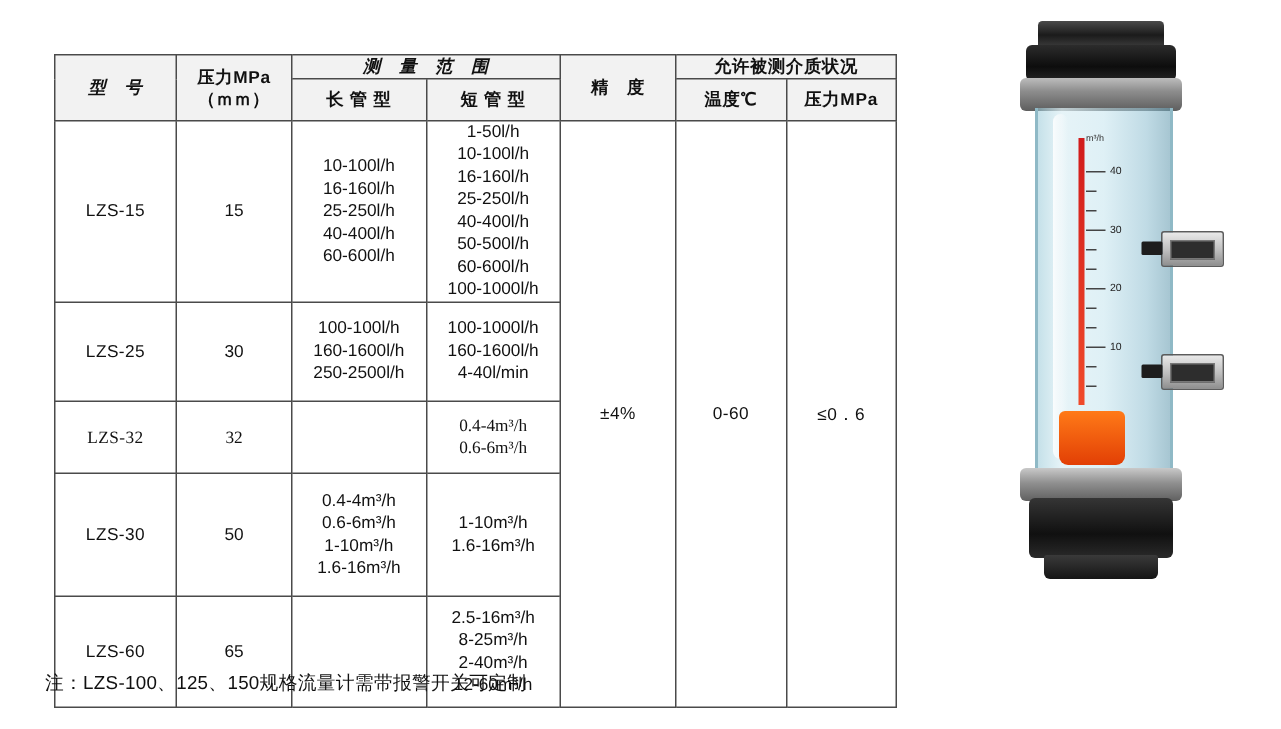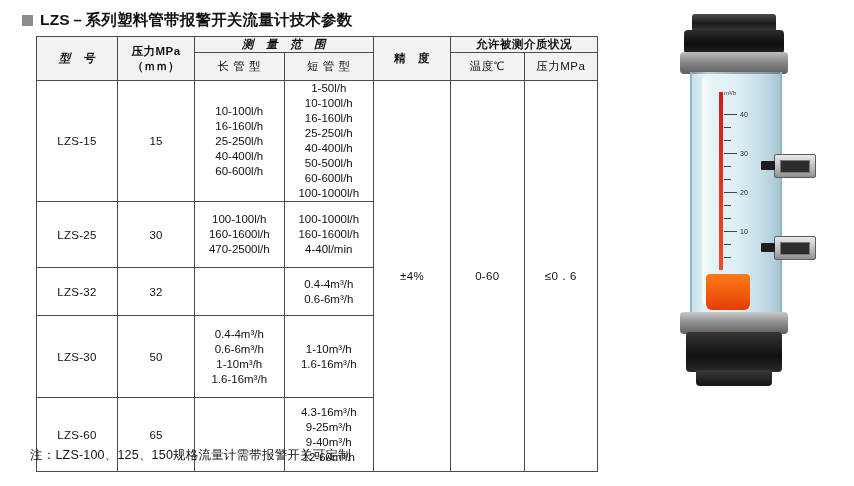--- a/index.html
+++ b/index.html
@@ -66,21 +66,21 @@
     background: #f2f2f2;
     font-weight: bold;
     font-size: 12px;
     letter-spacing: 0.5px;
   }
   .h-model   { width: 80px;  height: 27px; font-style: italic; }
   .h-dn      { width: 76px; }
   .h-range   { width: 178px; font-style: italic; }
   .h-acc     { width: 76px; }
   .h-cond    { width: 146px; }
-  .h-sub     { height: 27px; font-weight: normal; font-size: 12px; }
+  .h-sub     { height: 27px; font-weight: bold; font-size: 12px; }
   .cell-model {
     font-size: 12.5px;
     letter-spacing: 0.3px;
   }
   .cell-dn {
     font-size: 12.5px;
   }
   td.range {
     text-align: left;
     padding: 6px 0 6px 10px;
@@ -236,24 +236,20 @@
     border-radius: 1px;
   }
   .switch.s1 { left: 134px; top: 148px; }
   .switch.s2 { left: 134px; top: 230px; }
 </style>
 </head>
 <body>
 
 <div class="page">
 
-  <div class="title-row">
-    <span class="title-marker"></span>
-    <span class="title-text">LZS－系列塑料管带报警开关流量计技术参数</span>
-  </div>
 
   <div class="table-wrap">
     <table class="spec">
       <thead>
         <tr>
           <th class="h-model" rowspan="2">型　号</th>
           <th class="h-dn" rowspan="2">
             <div>压力MPa</div>
             <div>（ｍｍ）</div>
           </th>
@@ -292,29 +288,29 @@
           <td class="acc-cell" rowspan="5">±4%</td>
           <td class="temp-cell" rowspan="5">0-60</td>
           <td class="pres-cell" rowspan="5">≤0．6</td>
         </tr>
         <tr style="height:66px;">
           <td class="cell-model">LZS-25</td>
           <td class="cell-dn">30</td>
           <td class="range">
               <span class="ln">100-100l/h</span>
               <span class="ln">160-1600l/h</span>
-              <span class="ln">470-2500l/h</span>
+              <span class="ln">250-2500l/h</span>
             </td>
           <td class="range">
               <span class="ln">100-1000l/h</span>
               <span class="ln">160-1600l/h</span>
               <span class="ln">4-40l/min</span>
             </td>
         </tr>
-        <tr style="height:48px;">
+        <tr style="height:48px;font-family:Liberation Serif, serif;">
           <td class="cell-model">LZS-32</td>
           <td class="cell-dn">32</td>
           <td class="range"></td>
           <td class="range">
               <span class="ln">0.4-4m³/h</span>
               <span class="ln">0.6-6m³/h</span>
             </td>
         </tr>
         <tr style="height:82px;">
           <td class="cell-model">LZS-30</td>
@@ -328,23 +324,23 @@
           <td class="range">
               <span class="ln">1-10m³/h</span>
               <span class="ln">1.6-16m³/h</span>
             </td>
         </tr>
         <tr style="height:74px;">
           <td class="cell-model">LZS-60</td>
           <td class="cell-dn">65</td>
           <td class="range"></td>
           <td class="range">
-              <span class="ln">4.3-16m³/h</span>
-              <span class="ln">9-25m³/h</span>
-              <span class="ln">9-40m³/h</span>
+              <span class="ln">2.5-16m³/h</span>
+              <span class="ln">8-25m³/h</span>
+              <span class="ln">2-40m³/h</span>
               <span class="ln">12-60m³/h</span>
             </td>
         </tr>
       </tbody>
     </table>
   </div>
 
   <div class="note">注：LZS-100、125、150规格流量计需带报警开关可定制</div>
 
   <div class="product">

